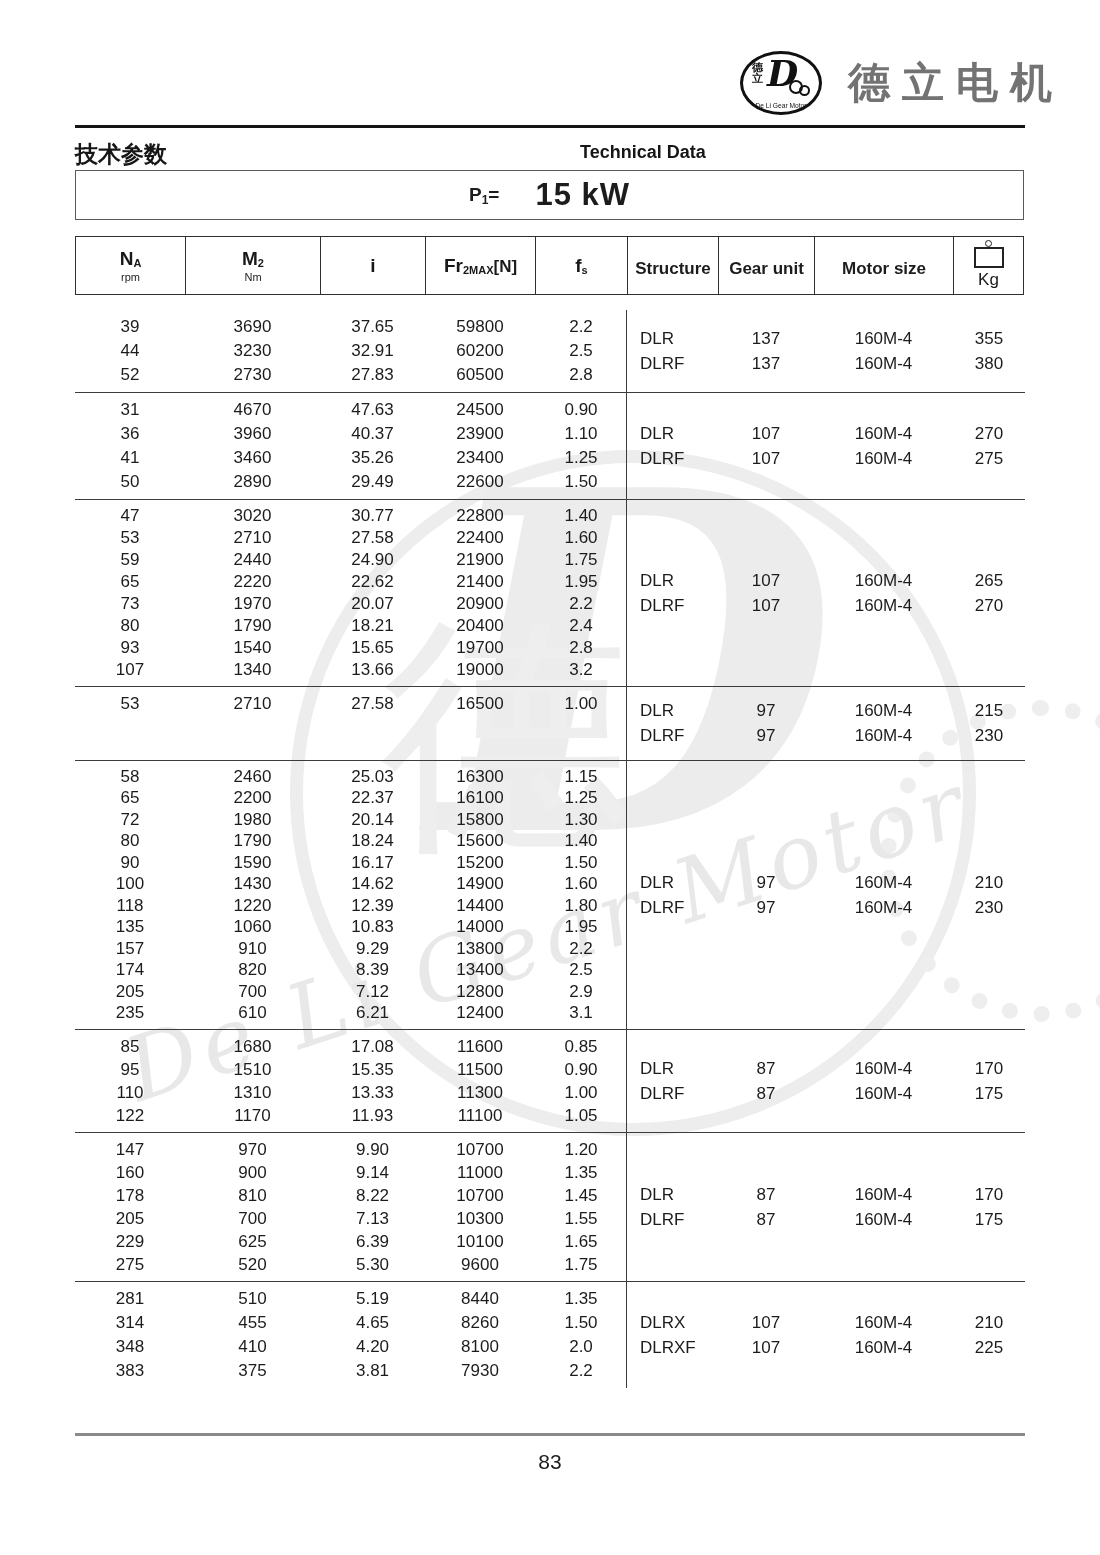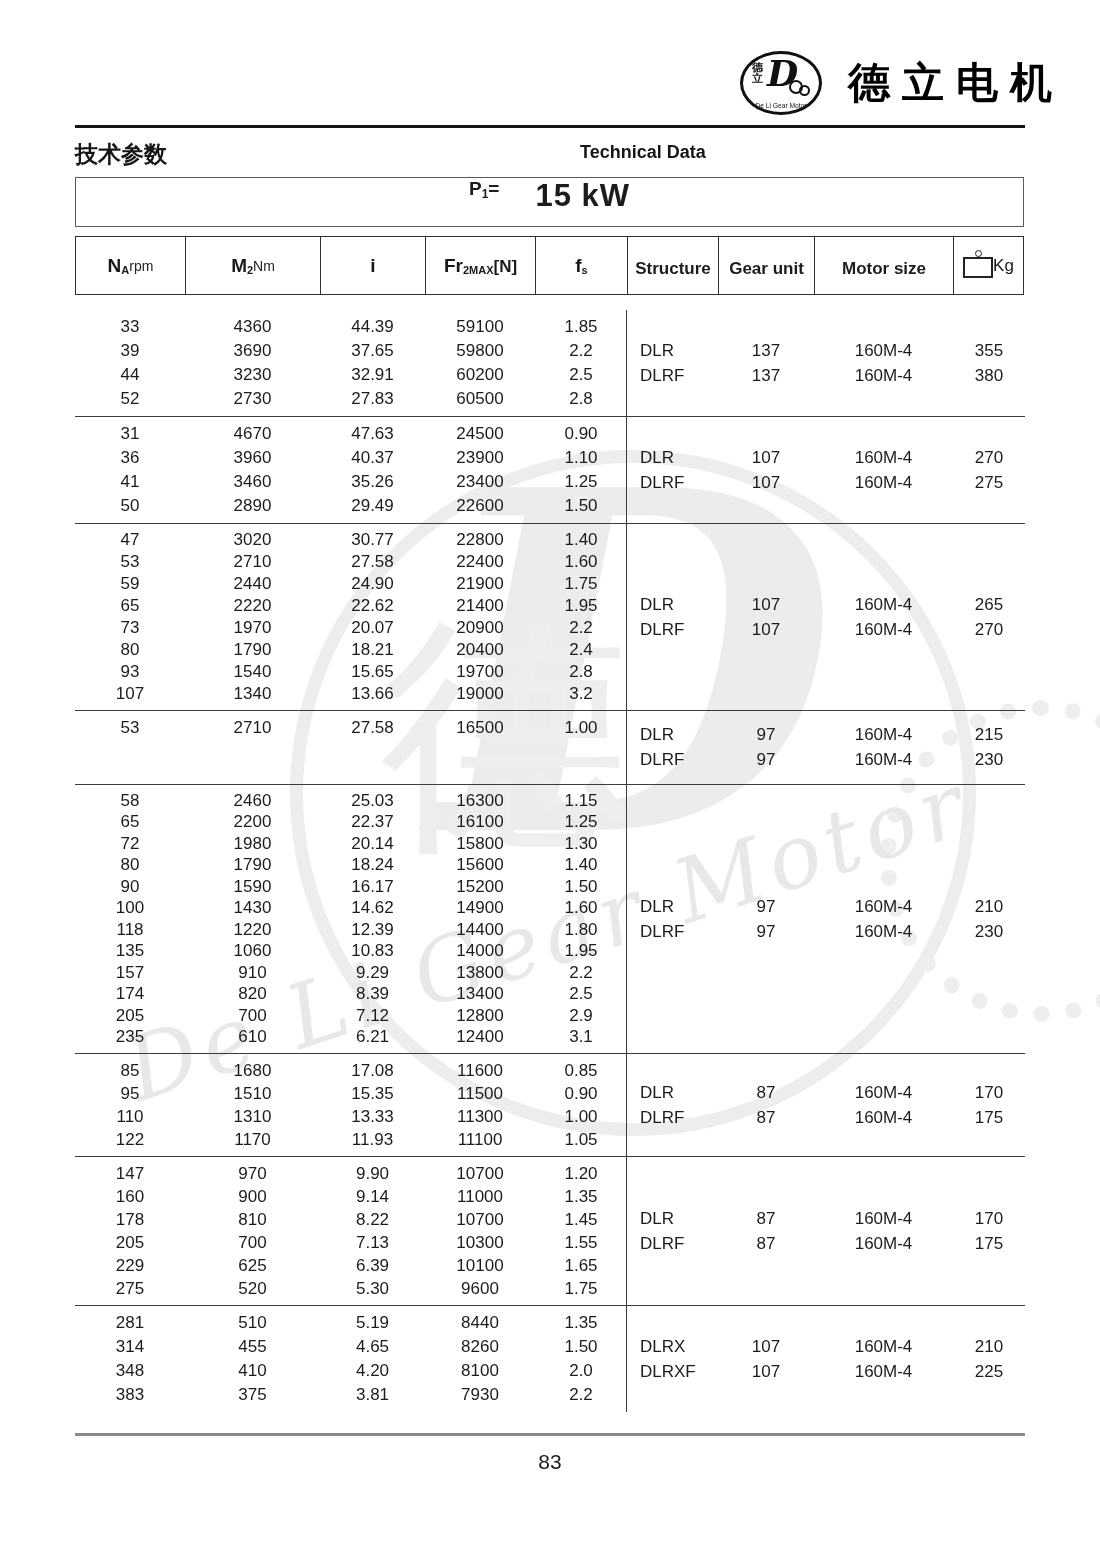--- a/index.html
+++ b/index.html
@@ -16,37 +16,37 @@
   .wm-text{left:110px; top:900px; width:980px; font-family:"DejaVu Serif", serif; font-style:italic; font-size:88px; letter-spacing:6px; color:#e8e8e8; transform:rotate(-18deg); transform-origin:40% 50%; white-space:nowrap;}
   
   .content{position:relative; z-index:1;}
   .logo-wrap{position:absolute; left:740px; top:50px; width:290px; height:66px; display:flex; align-items:center;}
   .logo-oval{position:relative; width:76px; height:58px; border:3px solid #111; border-radius:50%; flex:0 0 auto; background:transparent;}
   .logo-cn-col{position:absolute; left:9px; top:8px; font-family:"DejaVu Serif", serif; font-size:11px; line-height:11px; font-weight:bold; color:#111;}
   .logo-d{position:absolute; left:24px; top:1px; font-family:"DejaVu Serif", serif; font-style:italic; font-weight:bold; font-size:36px; line-height:1; color:#111;}
   .logo-gear1{position:absolute; left:46px; top:26px; width:10px; height:10px; border:2px solid #111; border-radius:50%;}
   .logo-gear2{position:absolute; left:56px; top:31px; width:7px; height:7px; border:2px solid #111; border-radius:50%;}
   .logo-arc{position:absolute; left:-8px; bottom:3px; width:92px; text-align:center; font-size:7px; color:#111; white-space:nowrap; transform:scale(.95);}
-  .brand-cn{margin-left:26px; font-family:"DejaVu Serif", serif; font-weight:bold; font-size:42px; letter-spacing:12px; color:#000000; white-space:nowrap;}
+  .brand-cn{margin-left:26px; font-family:"DejaVu Serif", serif; font-weight:bold; font-size:42px; letter-spacing:12px; color:#737373; white-space:nowrap;}
   .top-rule{position:absolute; left:75px; top:125px; width:950px; height:3px; background:#141414;}
   .sec-cn{position:absolute; left:75px; top:139px; font-size:23px; font-weight:bold; color:#161616;}
   .sec-en{position:absolute; left:580px; top:142px; font-size:18px; font-weight:bold; color:#161616;}
   
-  .title-box{position:absolute; left:75px; top:177px; width:947px; height:48px; border:1.5px solid #5a5a5a; display:flex; justify-content:center;}
+  .title-box{position:absolute; left:75px; top:170px; width:947px; height:48px; border:1.5px solid #5a5a5a; display:flex; align-items:center; justify-content:center;}
   .tb-p{font-size:19px; font-weight:bold;}
   .tb-sub{font-size:12px; font-weight:bold; vertical-align:-3px;}
   .tb-val{font-size:31px; font-weight:bold; letter-spacing:1px;margin-left:36px;}
   
   .thead{position:absolute; left:75px; top:236px; width:947px; height:57px; border:1.5px solid #2f2f2f; display:grid; grid-template-columns:110px 135px 105px 110px 92px 91px 96px 139px auto;}
-  .th{border-right:1px solid #2f2f2f; display:flex; flex-direction:row; align-items:center; justify-content:center; line-height:1.15;}
+  .th{border-right:1px solid #2f2f2f; display:flex; flex-direction:column; align-items:center; justify-content:center; line-height:1.15;}
   .th:last-child{border-right:none;}
   .th-main{font-size:19px; font-weight:bold; color:#181818;}
   .th-sub{font-size:11px; font-weight:bold; vertical-align:-2px;}
   .th-suffix{font-size:17px; font-weight:bold;}
-  .th-unit{font-size:14px; color:#222; margin-top:1px;}
+  .th-unit{font-size:11px; color:#222; margin-top:1px;}
   .th-label{font-size:17px; font-weight:bold;margin-top:6px;}
   .weight-icon{width:26px; height:17px; border:2px solid #222; position:relative; margin-bottom:2px; margin-top:6px;}
   .weight-icon::before{content:""; position:absolute; left:50%; top:-9px; margin-left:-3.5px; width:5px; height:5px; border:1.5px solid #222; border-radius:50%;}
   .th-kg{font-size:17px; color:#1a1a1a;}
   
   .tbody{position:absolute; left:75px; top:310px; width:950px;}
   .group{display:flex; align-items:stretch;}
   .g-left{width:552px; border-right:1.5px solid #3c3c3c; padding:5px 0; box-sizing:border-box;}
   .g-right{width:398px; display:flex; flex-direction:column; justify-content:center; padding:5px 0; box-sizing:border-box;}
   .drow{display:grid; grid-template-columns:110px 135px 105px 110px 92px; align-items:center;}
@@ -127,27 +127,20 @@
       <div class="th">
         <div class="weight-icon"></div>
         <span class="th-kg">Kg</span>
       </div>
     </div>
 
     <div class="tbody" id="table-body">
         <div class="group">
           <div class="g-left">
             <div class="drow" style="height: 24px;">
-              <div class="dcell">33</div>
-              <div class="dcell">4360</div>
-              <div class="dcell">44.39</div>
-              <div class="dcell">59100</div>
-              <div class="dcell">1.85</div>
-            </div>
-            <div class="drow" style="height: 24px;">
               <div class="dcell">39</div>
               <div class="dcell">3690</div>
               <div class="dcell">37.65</div>
               <div class="dcell">59800</div>
               <div class="dcell">2.2</div>
             </div>
             <div class="drow" style="height: 24px;">
               <div class="dcell">44</div>
               <div class="dcell">3230</div>
               <div class="dcell">32.91</div>

